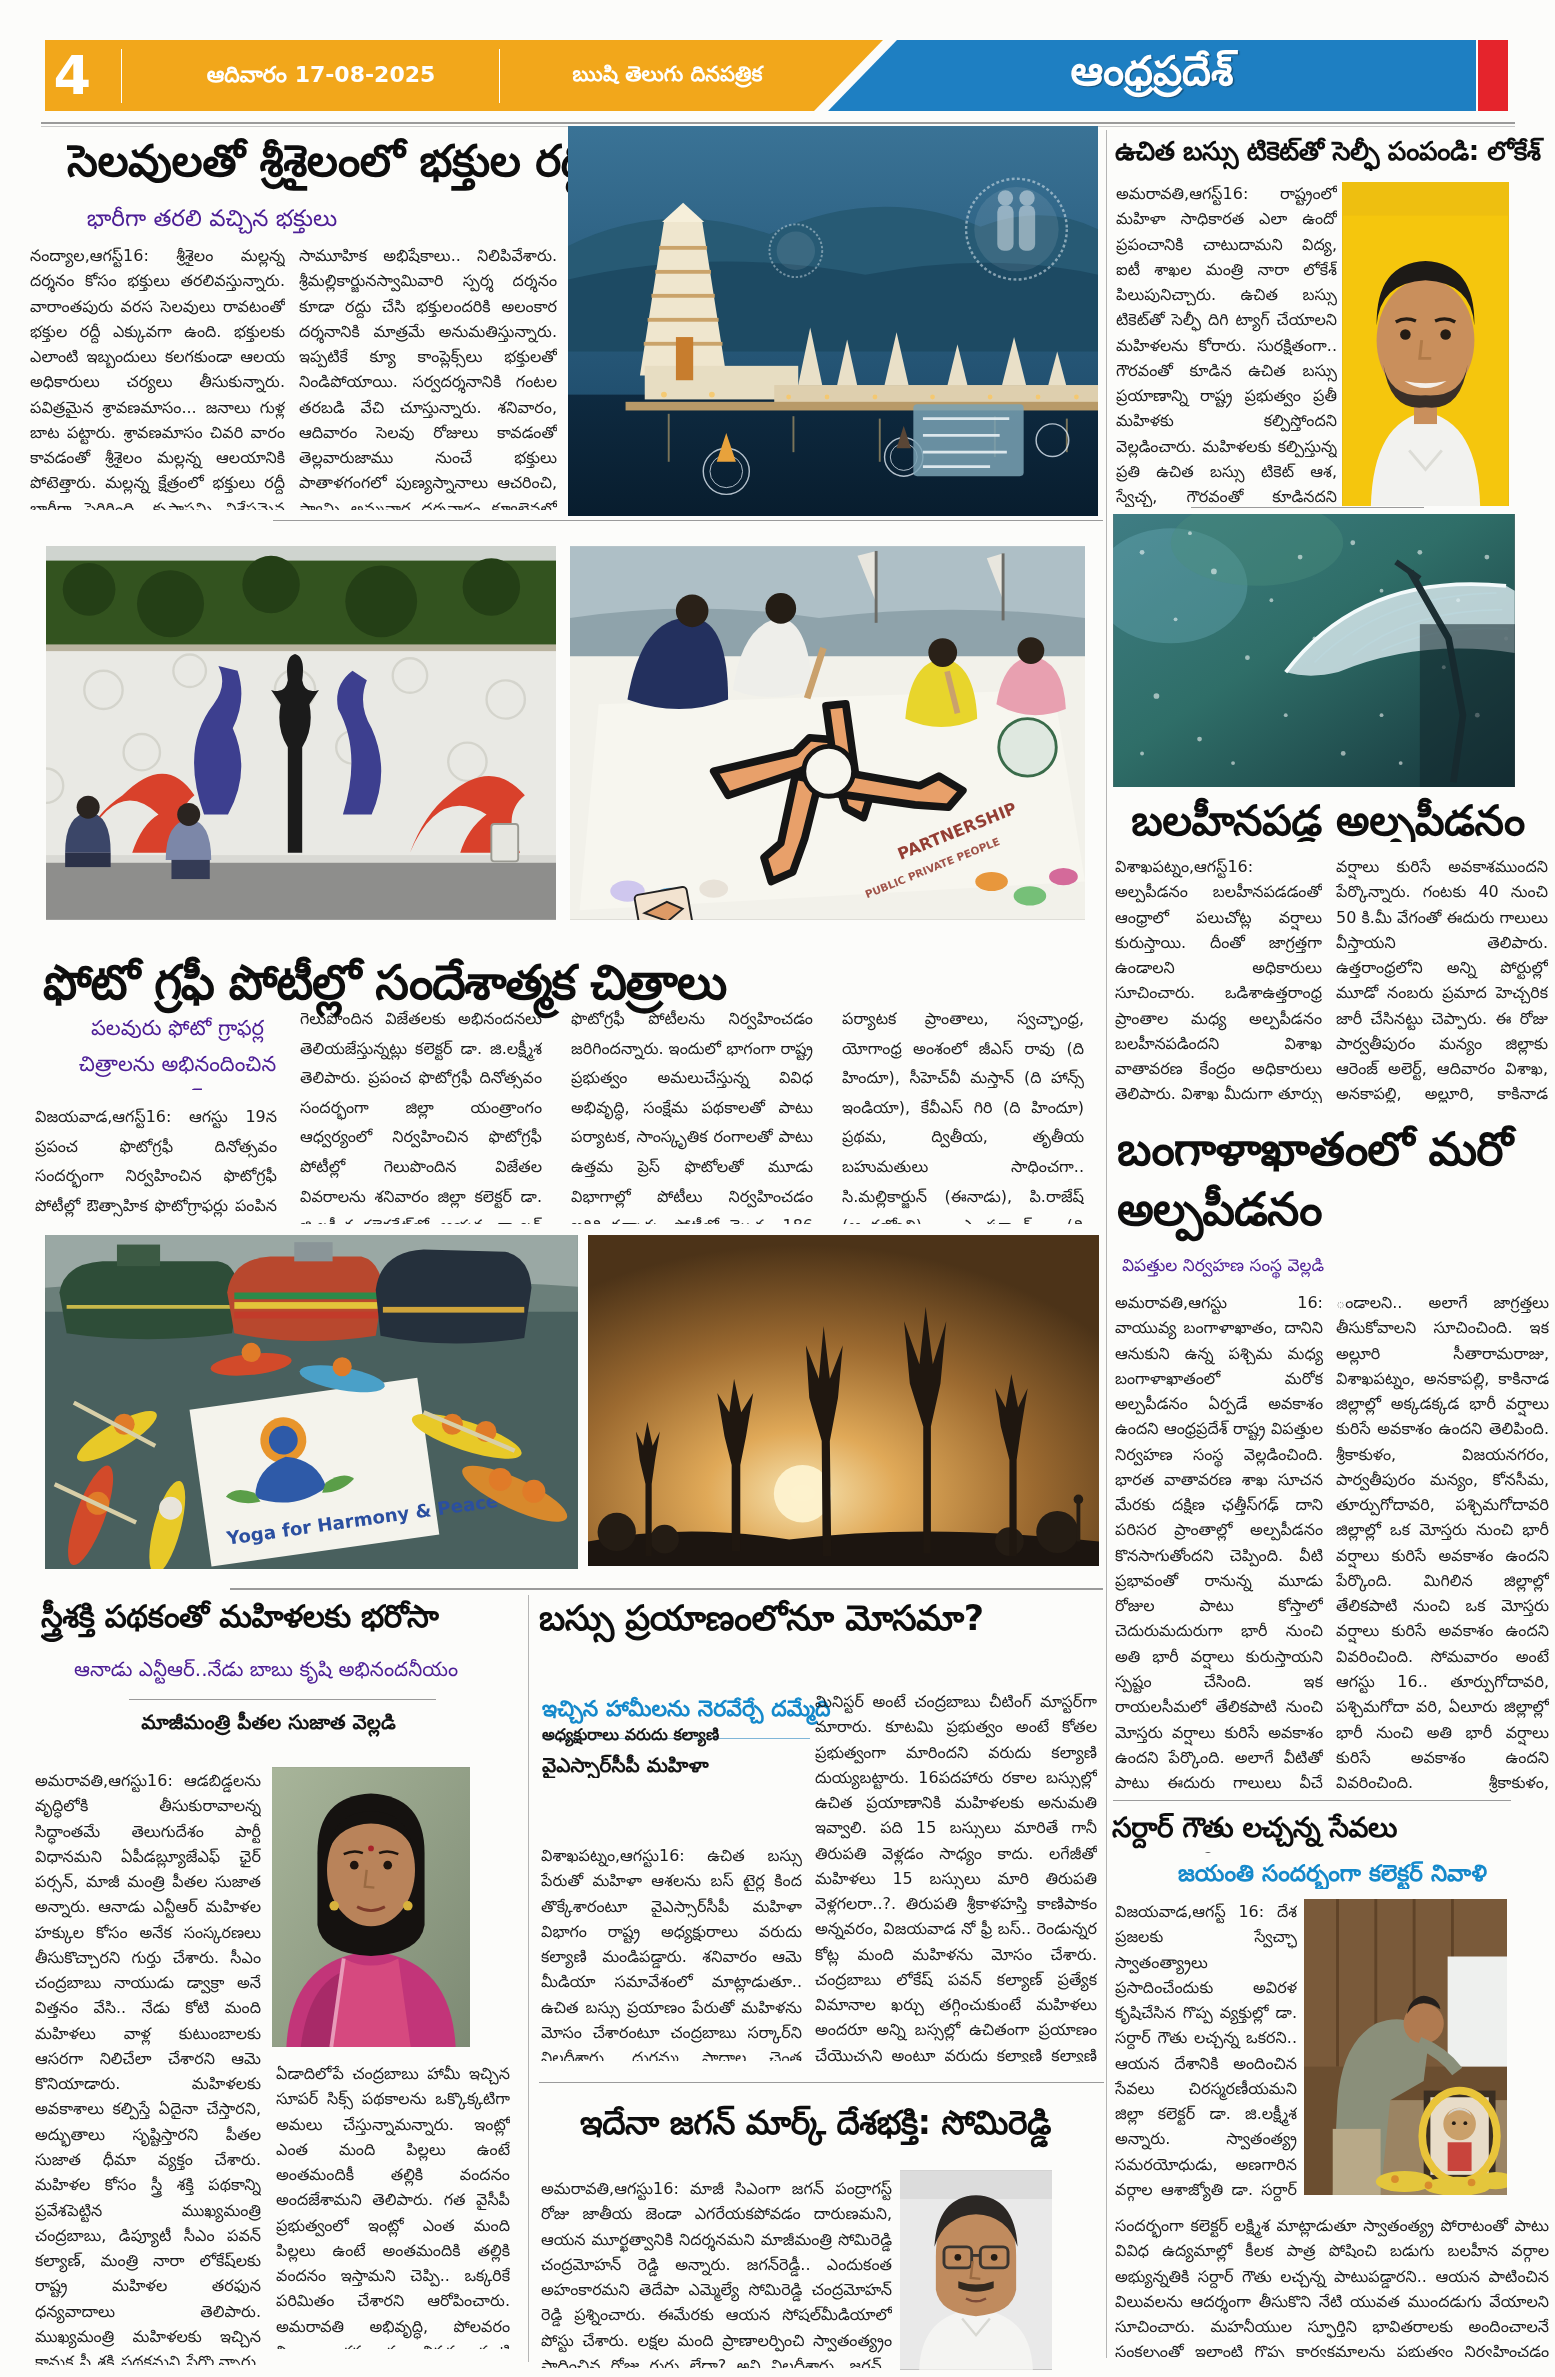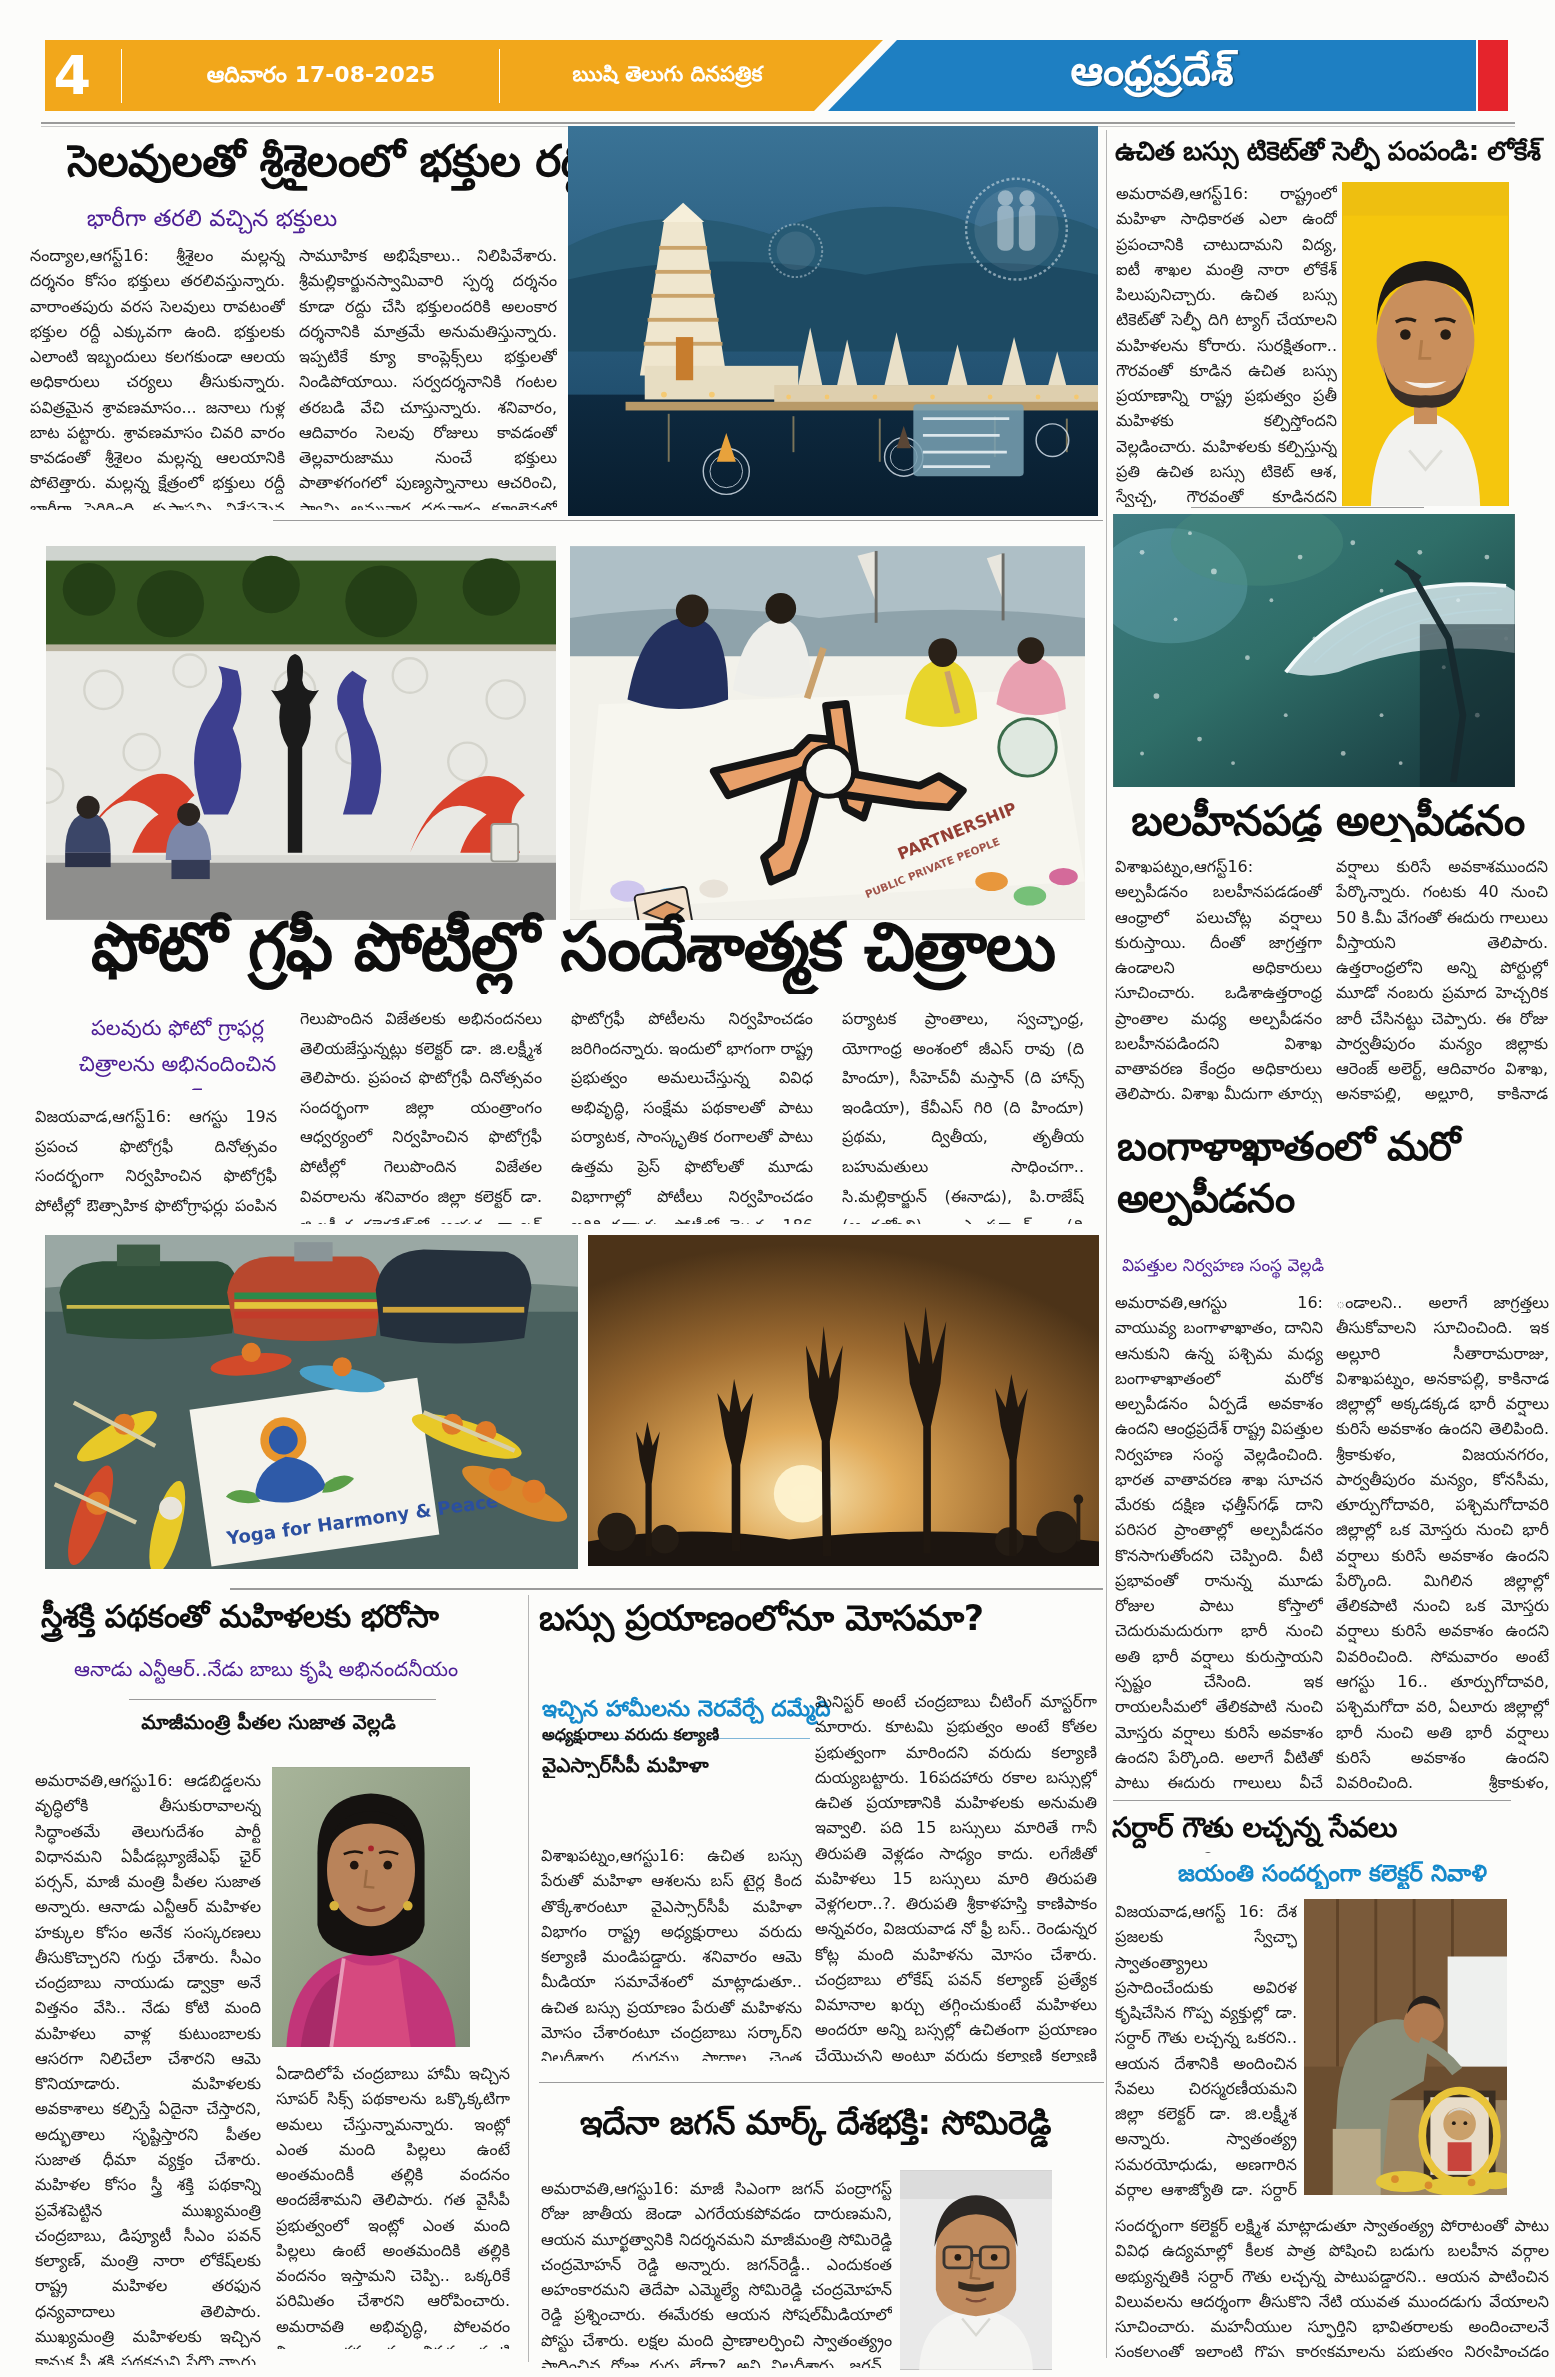--- a/index.html
+++ b/index.html
@@ -327,21 +327,21 @@
     </svg>
   </div>
 
   <div>
     <div class="abs hl" style="left:1117px;top:796px;width:422px;height:46px;font-size:42px;text-align:center;">బలహీనపడ్డ అల్పపీడనం</div>
     <div class="abs bt" style="left:1115px;top:854px;width:207px;height:249px;">విశాఖపట్నం,ఆగస్ట్16: అల్పపీడనం బలహీనపడడంతో ఆంధ్రాలో పలుచోట్ల వర్షాలు కురుస్తాయి. దీంతో జాగ్రత్తగా ఉండాలని అధికారులు సూచించారు. ఒడిశాఉత్తరాంధ్ర ప్రాంతాల మధ్య అల్పపీడనం బలహీనపడిందని విశాఖ వాతావరణ కేంద్రం అధికారులు తెలిపారు. విశాఖ మీదుగా తూర్పు మధ్య బంగాళాఖాతంలో రుతుపవనాల ద్రోణి కొనసాగుతోందని పేర్కొన్నారు. దీని ప్రభావంతో ఆదివారం ఉత్తర కోస్తా, దక్షిణ కోస్తాలో చాలా చోట్ల భారీ</div>
     <div class="abs bt" style="left:1336px;top:854px;width:212px;height:249px;">వర్షాలు కురిసే అవకాశముందని పేర్కొన్నారు. గంటకు 40 నుంచి 50 కి.మీ వేగంతో ఈదురు గాలులు వీస్తాయని తెలిపారు. ఉత్తరాంధ్రలోని అన్ని పోర్టుల్లో మూడో నంబరు ప్రమాద హెచ్చరిక జారీ చేసినట్టు చెప్పారు. ఈ రోజు పార్వతీపురం మన్యం జిల్లాకు ఆరెంజ్ అలెర్ట్, ఆదివారం విశాఖ, అనకాపల్లి, అల్లూరి, కాకినాడ జిల్లాలకు ఆరెంజ్ అలెర్ట్ జారీ చేయనున్నట్లు విశాఖ వాతావరణ కేంద్రం అధికారి తెలిపారు.</div>
   </div>
 
   <div>
-    <div class="abs hl" style="left:43px;top:908px;width:1057px;height:86px;font-size:67px;letter-spacing:-1.4px;margin-left:48px;">ఫోటో గ్రఫీ పోటీల్లో సందేశాత్మక చిత్రాలు</div>
+    <div class="abs hl" style="left:43px;top:954px;width:1057px;height:86px;font-size:48px;letter-spacing:-1.4px;">ఫోటో గ్రఫీ పోటీల్లో సందేశాత్మక చిత్రాలు</div>
     <div class="abs subred" style="left:53px;top:1011px;width:249px;height:79px;font-size:21px;text-align:center;line-height:1.7;">పలవురు ఫోటో గ్రాఫర్ల చిత్రాలను అభినందించిన కలెక్టర్</div>
     <div class="abs bt" style="left:35px;top:1102px;width:242px;height:122px;line-height:1.85;">విజయవాడ,ఆగస్ట్16: ఆగస్టు 19న ప్రపంచ ఫొటోగ్రఫీ దినోత్సవం సందర్భంగా నిర్వహించిన ఫొటోగ్రఫీ పోటీల్లో ఔత్సాహిక ఫొటోగ్రాఫర్లు పంపిన ఛాయాచిత్రాలు ప్రతిఒక్కరిలో ఆలోచనలు రేకెత్తించేలా ఉన్నాయని.. ప్రతి ఛాయాచిత్రం కళాత్మక సందేశాన్ని అందిస్తున్నాయని.. పోటీల్లో</div>
     <div class="abs bt" style="left:300px;top:1004px;width:242px;height:220px;line-height:1.85;">గెలుపొందిన విజేతలకు అభినందనలు తెలియజేస్తున్నట్లు కలెక్టర్ డా. జి.లక్ష్మీశ తెలిపారు. ప్రపంచ ఫొటోగ్రఫీ దినోత్సవం సందర్భంగా జిల్లా యంత్రాంగం ఆధ్వర్యంలో నిర్వహించిన ఫొటోగ్రఫీ పోటీల్లో గెలుపొందిన విజేతల వివరాలను శనివారం జిల్లా కలెక్టర్ డా. జి.లక్ష్మీశ కలెక్టరేట్‌లో ఆయన ఛాంబర్ నందు విడుదల చేశారు. ఈ సందర్భంగా ఆయన మాట్లాడుతూ ఫొటోగ్రాఫర్లలో నైపుణ్యాన్ని మరింత పెంచడంతో పాటు వారిని ప్రోత్సహించేందుకు</div>
     <div class="abs bt" style="left:571px;top:1004px;width:242px;height:220px;line-height:1.85;">ఫొటోగ్రఫీ పోటీలను నిర్వహించడం జరిగిందన్నారు. ఇందులో భాగంగా రాష్ట్ర ప్రభుత్వం అమలుచేస్తున్న వివిధ అభివృద్ధి, సంక్షేమ పథకాలతో పాటు పర్యాటక, సాంస్కృతిక రంగాలతో పాటు ఉత్తమ ప్రెస్ ఫొటోలతో మూడు విభాగాల్లో పోటీలు నిర్వహించడం జరిగిందన్నారు. పోటీల్లో మొత్తం 186 ఫొటో ఎంట్రీలు రాగా వీటిని ఆరుగురు సభ్యులతో కూడిన న్యాయనిర్ణేతల బృందం ఎంట్రీలను పరిశీలించి విజేతలను ఎంపిక చేయడం జరిగిందన్నారు. మొదటి విభాగమైన</div>
     <div class="abs bt" style="left:842px;top:1004px;width:242px;height:220px;line-height:1.85;">పర్యాటక ప్రాంతాలు, స్వచ్ఛాంధ్ర, యోగాంధ్ర అంశంలో జీఎస్ రావు (ది హిందూ), సీహెచ్‌వీ మస్తాన్ (ది హాన్స్ ఇండియా), కేవీఎస్ గిరి (ది హిందూ) ప్రథమ, ద్వితీయ, తృతీయ బహుమతులు సాధించగా.. సి.మల్లికార్జున్ (ఈనాడు), పి.రాజేష్ (ఆంధ్రజ్యోతి), ఎం.ప్రశాంత్ (ది ఇండియన్ ఎక్స్‌ప్రెస్), సీహెచ్ నారాయణరావు (దక్కన్ క్రానికల్), పి.ప్రసాద్ (ఎస్‌డీఎంఎస్‌టీ), ఎస్ఎస్ విజయబాబు (టైమ్స్ ఆఫ్ ఇండియా) ప్రోత్సాహక బహుమతులు సాధించారని వివరించారు.</div>
   </div>
 
   <div class="photo" style="left:45px;top:1235px;width:533px;height:334px;">
     <svg width="533" height="334" viewBox="0 0 1112 697">
       <rect width="1112" height="697" fill="#49605e"></rect>
@@ -426,21 +426,21 @@
         <path d="M700 665 L700 400 L672 310 L660 180 L692 270 L705 150 L720 270 L748 180 L736 310 L716 400 L716 665 Z"></path>
         <path d="M880 670 L880 470 L862 400 L850 320 L872 360 L884 290 L898 360 L918 320 L905 400 L895 470 L895 670 Z"></path>
         <path d="M120 670 L120 520 L108 470 L100 410 L115 440 L124 390 L135 440 L150 410 L140 470 L133 520 L133 670 Z"></path>
       </g>
       <rect x="1020" y="560" width="8" height="80" fill="#241c14"></rect>
         <circle cx="1024" cy="552" r="10" fill="#241c14"></circle>
     </svg>
   </div>
 
   <div>
-    <div class="abs hl" style="left:1117px;top:1120px;width:434px;height:126px;font-size:40px;line-height:1.3;letter-spacing:-1px;">బంగాళాఖాతంలో మరో అల్పపీడనం</div>
+    <div class="abs hl" style="left:1117px;top:1120px;width:434px;height:126px;font-size:46px;line-height:1.3;letter-spacing:-1px;">బంగాళాఖాతంలో మరో అల్పపీడనం</div>
     <div class="abs subred" style="left:1122px;top:1255px;width:316px;height:27px;font-size:17px;">విపత్తుల నిర్వహణ సంస్థ వెల్లడి</div>
     <div class="abs bt" style="left:1115px;top:1290px;width:208px;height:506px;">అమరావతి,ఆగస్టు 16: వాయువ్య బంగాళాఖాతం, దానిని ఆనుకుని ఉన్న పశ్చిమ మధ్య బంగాళాఖాతంలో మరోక అల్పపీడనం ఏర్పడే అవకాశం ఉందని ఆంధ్రప్రదేశ్ రాష్ట్ర విపత్తుల నిర్వహణ సంస్థ వెల్లడించింది. భారత వాతావరణ శాఖ సూచన మేరకు దక్షిణ ఛత్తీస్‌గఢ్ దాని పరిసర ప్రాంతాల్లో అల్పపీడనం కొనసాగుతోందని చెప్పింది. వీటి ప్రభావంతో రానున్న మూడు రోజుల పాటు కోస్తాలో చెదురుమదురుగా భారీ నుంచి అతి భారీ వర్షాలు కురుస్తాయని స్పష్టం చేసింది. ఇక రాయలసీమలో తేలికపాటి నుంచి మోస్తరు వర్షాలు కురిసే అవకాశం ఉందని పేర్కొంది. అలాగే వీటితో పాటు ఈదురు గాలులు వీచే అవకాశం ఉందంది. ఈ నేపథ్యంలో మంగళవారం వరకు సముద్రంలో చేపల వేటకు వెళ్లరాదని మత్స్యకారులకు సూచించింది. అలాగే ఈదురు గాలులతోపాటు భారీ వర్షాల నేపథ్యంలో చెట్ల కింద, శిథిలావస్థలో నున్న భవనాలు, హోర్డింగ్స్ వద్ద ఉండ వద్దని ప్రజలకు రాష్ట్ర విపత్తుల సంస్థ హెచ్చరించింది. అదే విధంగా లోతట్టు ప్రాంత ప్రజలు అప్రమత్తంగా ఉ</div>
     <div class="abs bt" style="left:1336px;top:1290px;width:213px;height:506px;">ండాలని.. అలాగే జాగ్రత్తలు తీసుకోవాలని సూచించింది. ఇక అల్లూరి సీతారామరాజు, విశాఖపట్నం, అనకాపల్లి, కాకినాడ జిల్లాల్లో అక్కడక్కడ భారీ వర్షాలు కురిసే అవకాశం ఉందని తెలిపింది. శ్రీకాకుళం, విజయనగరం, పార్వతీపురం మన్యం, కోనసీమ, తూర్పుగోదావరి, పశ్చిమగోదావరి జిల్లాల్లో ఒక మోస్తరు నుంచి భారీ వర్షాలు కురిసే అవకాశం ఉందని పేర్కొంది. మిగిలిన జిల్లాల్లో తేలికపాటి నుంచి ఒక మోస్తరు వర్షాలు కురిసే అవకాశం ఉందని వివరించింది. సోమవారం అంటే ఆగస్టు 16.. తూర్పుగోదావరి, పశ్చిమగోదా వరి, ఏలూరు జిల్లాల్లో భారీ నుంచి అతి భారీ వర్షాలు కురిసే అవకాశం ఉందని వివరించింది. శ్రీకాకుళం, విజయనగరం, పార్వతీపురం మన్యం, అల్లూరి సీతారామరాజు, విశాఖపట్నం, అనకాపల్లి, కాకినాడ, కోనసీమ, కృష్ణా, ఎన్టీఆర్, గుంటూరు, బాపట్ల, పల్నాడు, ప్రకాశం జిల్లాల్లో అక్కడక్కడ మోస్తరు నుంచి భారీ వర్షాలు కురిసే అవకాశం ఉందని పేర్కొంది. మిగతా జిల్లాల్లో తేలికపాటి నుంచి మోస్తరు వర్షాలు కురిసే అవకాశం ఉందని తెలిపింది.</div>
   </div>
 
   <div>
     <div class="abs hl" style="left:41px;top:1598px;width:453px;height:48px;font-size:31px;">స్త్రీశక్తి పథకంతో మహిళలకు భరోసా</div>
     <div class="abs subred" style="left:67px;top:1657px;width:398px;height:27px;font-size:20px;text-align:center;">ఆనాడు ఎన్టీఆర్..నేడు బాబు కృషి అభినందనీయం</div>
     <div class="abs rule" style="left:129px;top:1699px;width:307px;height:1.4px;"></div>
     <div class="abs subblk" style="left:115px;top:1710px;width:307px;height:27px;font-size:20px;text-align:center;">మాజీమంత్రి పీతల సుజాత వెల్లడి</div>

